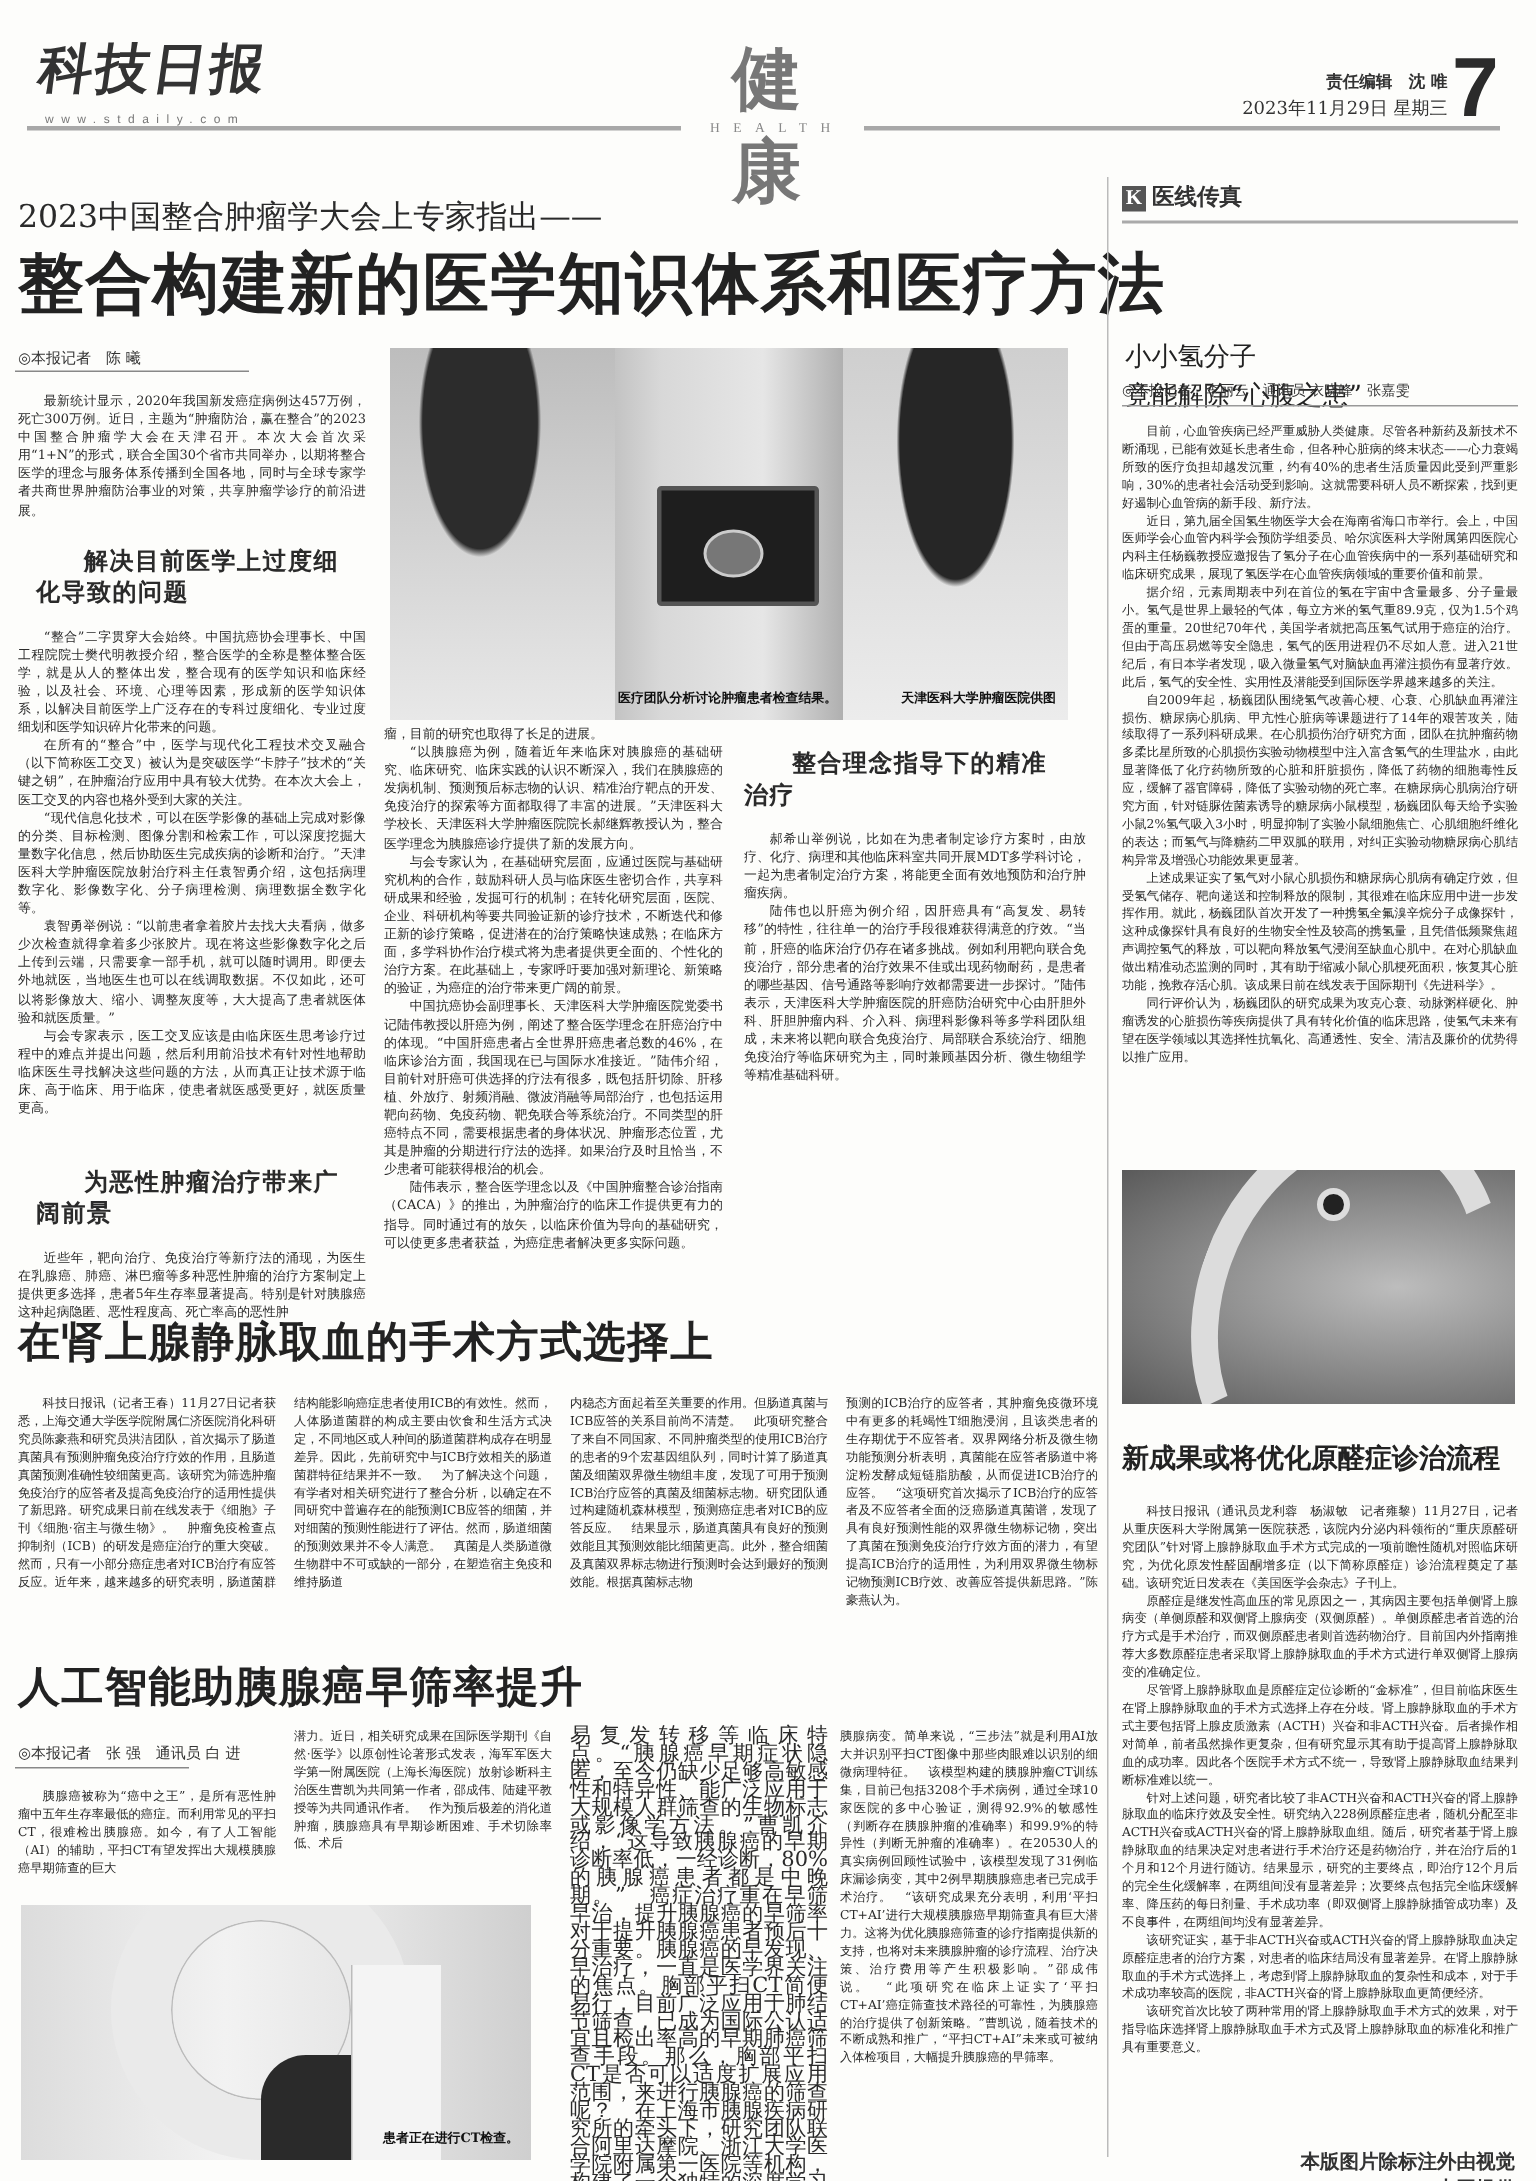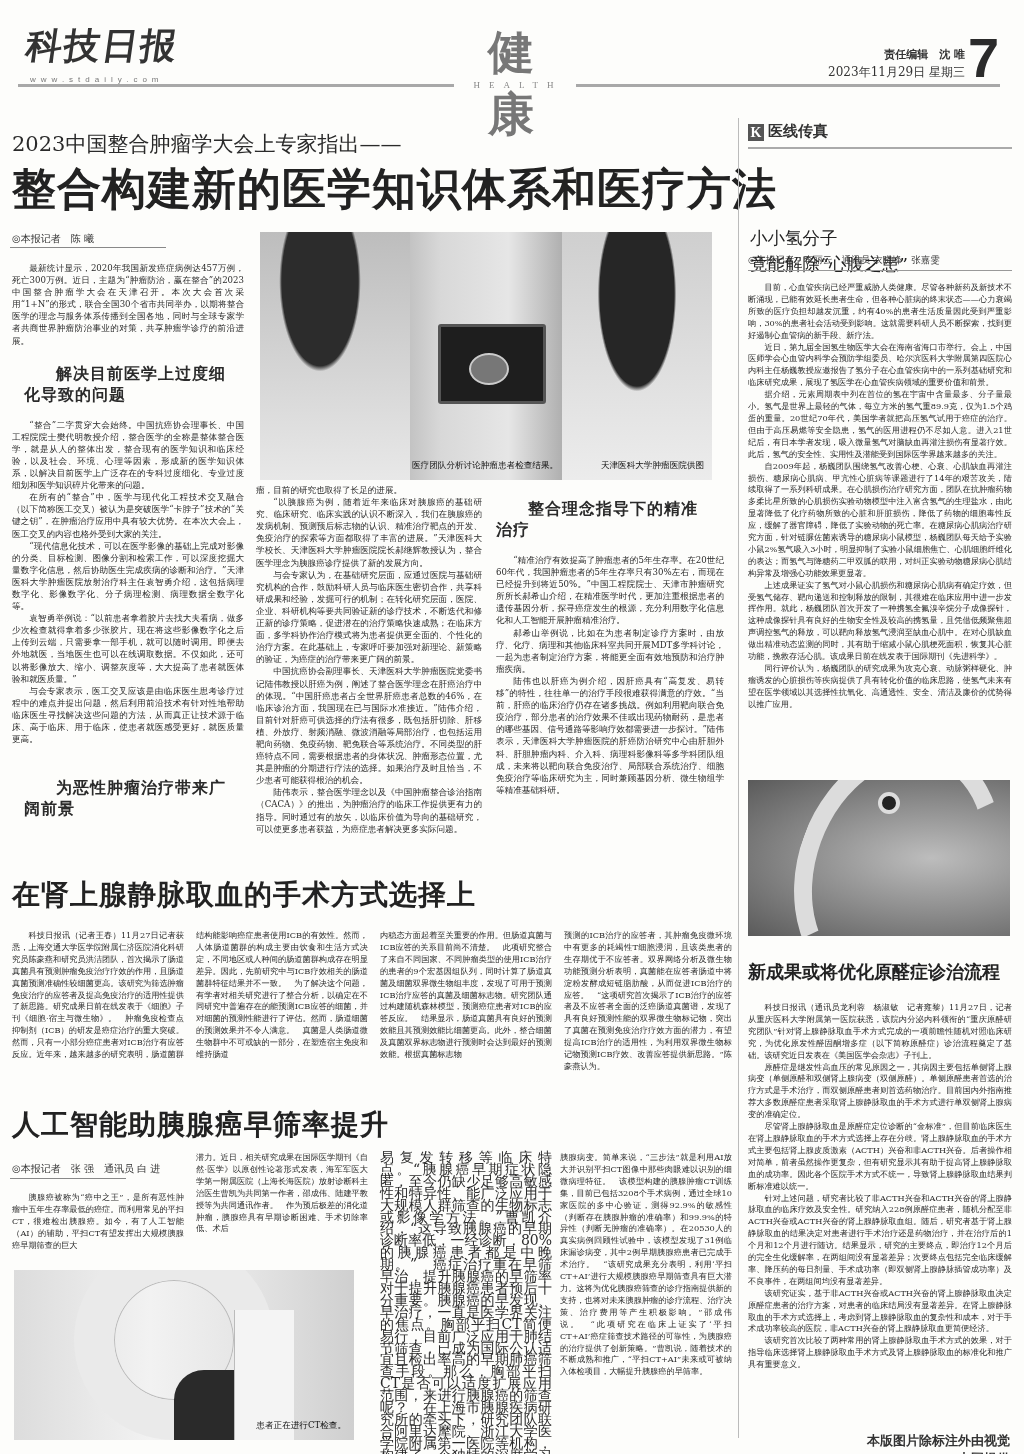--- a/index.html
+++ b/index.html
@@ -23,21 +23,21 @@
   .headline-main { left: 12px; top: 160px; font-size: 44px; font-weight: bold; color: #222; letter-spacing: 1px; white-space: nowrap; }
   .byline { left: 12px; top: 232px; font-size: 10px; color: #333; }
   .byline-rule { left: 10px; top: 247px; width: 156px; height: 1px; background: #888; }
 
   .body-text { font-size: 8.6px; line-height: 12.1px; color: #2a2a2a; text-align: justify; }
   .body-text p { text-indent: 2em; }
   .subhead { font-size: 16px; font-weight: bold; color: #2a2a2a; line-height: 21px; letter-spacing: 1px; }
   .subhead .first { padding-left: 2em; }
 
   .photo { background: #777; overflow: hidden; }
-  .caption-overlay { position: absolute; font-size: 8.6px; color: #111; font-weight: normal; }
+  .caption-overlay { position: absolute; font-size: 8.6px; color: #111; font-weight: bold; }
 
   
   .k-badge { display: inline-block; width: 16px; height: 17px; background: #555; color: #fff; font-weight: bold; font-size: 14px; text-align: center; line-height: 17px; margin-right: 4px; vertical-align: middle; font-family: "Liberation Serif", serif; }
   .rc-section { left: 748px; top: 122px; font-size: 15px; font-weight: bold; color: #333; }
   .rc-rule { left: 748px; top: 147px; width: 264px; height: 2px; background: #aaa; }
   .rc-title { left: 750px; top: 180px; font-size: 17.5px; font-weight: normal; color: #222; line-height: 26px; margin-top: 45px; }
   .rc-byline { left: 748px; top: 254px; font-size: 9.5px; color: #333; }
   .rc-rule2 { left: 748px; top: 270px; width: 264px; height: 1px; background: #999; }
 
   .section-headline { font-size: 28px; font-weight: bold; color: #222; letter-spacing: 1px; white-space: nowrap; }
@@ -69,20 +69,21 @@
   </div>
   <p>“整合”二字贯穿大会始终。中国抗癌协会理事长、中国工程院院士樊代明教授介绍，整合医学的全称是整体整合医学，就是从人的整体出发，整合现有的医学知识和临床经验，以及社会、环境、心理等因素，形成新的医学知识体系，以解决目前医学上广泛存在的专科过度细化、专业过度细划和医学知识碎片化带来的问题。</p>
   <p>在所有的“整合”中，医学与现代化工程技术交叉融合（以下简称医工交叉）被认为是突破医学“卡脖子”技术的“关键之钥”，在肿瘤治疗应用中具有较大优势。在本次大会上，医工交叉的内容也格外受到大家的关注。</p>
   <p>“现代信息化技术，可以在医学影像的基础上完成对影像的分类、目标检测、图像分割和检索工作，可以深度挖掘大量数字化信息，然后协助医生完成疾病的诊断和治疗。”天津医科大学肿瘤医院放射治疗科主任袁智勇介绍，这包括病理数字化、影像数字化、分子病理检测、病理数据全数字化等。</p>
   <p>袁智勇举例说：“以前患者拿着胶片去找大夫看病，做多少次检查就得拿着多少张胶片。现在将这些影像数字化之后上传到云端，只需要拿一部手机，就可以随时调用。即便去外地就医，当地医生也可以在线调取数据。不仅如此，还可以将影像放大、缩小、调整灰度等，大大提高了患者就医体验和就医质量。”</p>
   <p>与会专家表示，医工交叉应该是由临床医生思考诊疗过程中的难点并提出问题，然后利用前沿技术有针对性地帮助临床医生寻找解决这些问题的方法，从而真正让技术源于临床、高于临床、用于临床，使患者就医感受更好，就医质量更高。</p>
   <div class="subhead" style="margin:32px 0 14px 12px;">
     <div class="first">为恶性肿瘤治疗带来广</div>
     <div>阔前景</div>
   </div>
+  <p>近些年，靶向治疗、免疫治疗等新疗法的涌现，为医生在乳腺癌、肺癌、淋巴瘤等多种恶性肿瘤的治疗方案制定上提供更多选择，患者5年生存率显著提高。特别是针对胰腺癌这种起病隐匿、恶性程度高、死亡率高的恶性肿</p>
 </div>
 
 <div class="abs photo" style="left:260px; top:232px; width:452px; height:248px; background:linear-gradient(90deg,#3a3a3a 0%,#9a9a9a 20%,#d8d8d8 40%,#e6e6e6 55%,#8a8a8a 75%,#3f3f3f 100%);">
   <div style="position:absolute; left:178px; top:92px; width:108px; height:80px; background:#1e1e1e; border:3px solid #555; border-radius:3px;">
     <div style="position:absolute; left:28px; top:26px; width:40px; height:32px; border-radius:50%; background:#777; border:2px solid #ccc;"></div>
   </div>
   <div style="position:absolute; left:0; top:0; width:150px; height:248px; background:radial-gradient(ellipse at 40% 20%, #2c2c2c 0%, #2c2c2c 30%, transparent 32%), linear-gradient(#bdbdbd,#e8e8e8);"></div>
   <div style="position:absolute; right:0; top:0; width:150px; height:248px; background:radial-gradient(ellipse at 50% 25%, #262626 0%, #262626 35%, transparent 37%), linear-gradient(#cfcfcf,#ececec);"></div>
   <span class="caption-overlay" style="left:152px; bottom:8px;">医疗团队分析讨论肿瘤患者检查结果。</span>
   <span class="caption-overlay" style="right:8px; bottom:8px;margin-top:42px;">天津医科大学肿瘤医院供图</span>
@@ -94,21 +95,20 @@
   <p>与会专家认为，在基础研究层面，应通过医院与基础研究机构的合作，鼓励科研人员与临床医生密切合作，共享科研成果和经验，发掘可行的机制；在转化研究层面，医院、企业、科研机构等要共同验证新的诊疗技术，不断迭代和修正新的诊疗策略，促进潜在的治疗策略快速成熟；在临床方面，多学科协作治疗模式将为患者提供更全面的、个性化的治疗方案。在此基础上，专家呼吁要加强对新理论、新策略的验证，为癌症的治疗带来更广阔的前景。</p>
   <p>中国抗癌协会副理事长、天津医科大学肿瘤医院党委书记陆伟教授以肝癌为例，阐述了整合医学理念在肝癌治疗中的体现。“中国肝癌患者占全世界肝癌患者总数的46%，在临床诊治方面，我国现在已与国际水准接近。”陆伟介绍，目前针对肝癌可供选择的疗法有很多，既包括肝切除、肝移植、外放疗、射频消融、微波消融等局部治疗，也包括运用靶向药物、免疫药物、靶免联合等系统治疗。不同类型的肝癌特点不同，需要根据患者的身体状况、肿瘤形态位置，尤其是肿瘤的分期进行疗法的选择。如果治疗及时且恰当，不少患者可能获得根治的机会。</p>
   <p>陆伟表示，整合医学理念以及《中国肿瘤整合诊治指南（CACA）》的推出，为肿瘤治疗的临床工作提供更有力的指导。同时通过有的放矢，以临床价值为导向的基础研究，可以使更多患者获益，为癌症患者解决更多实际问题。</p>
 </div>
 
 <div class="abs body-text" style="left:496px; top:498px; width:228px;">
   <div class="subhead" style="margin:0 0 14px 0;">
     <div class="first">整合理念指导下的精准</div>
     <div>治疗</div>
   </div>
-  <p>“精准治疗有效提高了肿瘤患者的5年生存率。在20世纪60年代，我国肿瘤患者的5年生存率只有30%左右，而现在已经提升到将近50%。”中国工程院院士、天津市肿瘤研究所所长郝希山介绍，在精准医学时代，更加注重根据患者的遗传基因分析，探寻癌症发生的根源，充分利用数字化信息化和人工智能开展肿瘤精准治疗。</p>
   <p>郝希山举例说，比如在为患者制定诊疗方案时，由放疗、化疗、病理和其他临床科室共同开展MDT多学科讨论，一起为患者制定治疗方案，将能更全面有效地预防和治疗肿瘤疾病。</p>
   <p>陆伟也以肝癌为例介绍，因肝癌具有“高复发、易转移”的特性，往往单一的治疗手段很难获得满意的疗效。“当前，肝癌的临床治疗仍存在诸多挑战。例如利用靶向联合免疫治疗，部分患者的治疗效果不佳或出现药物耐药，是患者的哪些基因、信号通路等影响疗效都需要进一步探讨。”陆伟表示，天津医科大学肿瘤医院的肝癌防治研究中心由肝胆外科、肝胆肿瘤内科、介入科、病理科影像科等多学科团队组成，未来将以靶向联合免疫治疗、局部联合系统治疗、细胞免疫治疗等临床研究为主，同时兼顾基因分析、微生物组学等精准基础科研。</p>
 </div>
 
 <div class="abs section-headline" style="left:12px; top:876px;">在肾上腺静脉取血的手术方式选择上</div>
 <div class="abs body-text" style="left:12px; top:930px; width:172px; font-size:8.2px; line-height:11.9px;">
     <p>科技日报讯（记者王春）11月27日记者获悉，上海交通大学医学院附属仁济医院消化科研究员陈豪燕和研究员洪洁团队，首次揭示了肠道真菌具有预测肿瘤免疫治疗疗效的作用，且肠道真菌预测准确性较细菌更高。该研究为筛选肿瘤免疫治疗的应答者及提高免疫治疗的适用性提供了新思路。研究成果日前在线发表于《细胞》子刊《细胞·宿主与微生物》。　肿瘤免疫检查点抑制剂（ICB）的研发是癌症治疗的重大突破。然而，只有一小部分癌症患者对ICB治疗有应答反应。近年来，越来越多的研究表明，肠道菌群</p>
   </div>
 <div class="abs body-text" style="left:196px; top:930px; width:172px; font-size:8.2px; line-height:11.9px;">
     <p style="text-indent:0">结构能影响癌症患者使用ICB的有效性。然而，人体肠道菌群的构成主要由饮食和生活方式决定，不同地区或人种间的肠道菌群构成存在明显差异。因此，先前研究中与ICB疗效相关的肠道菌群特征结果并不一致。　为了解决这个问题，有学者对相关研究进行了整合分析，以确定在不同研究中普遍存在的能预测ICB应答的细菌，并对细菌的预测性能进行了评估。然而，肠道细菌的预测效果并不令人满意。　真菌是人类肠道微生物群中不可或缺的一部分，在塑造宿主免疫和维持肠道</p>

